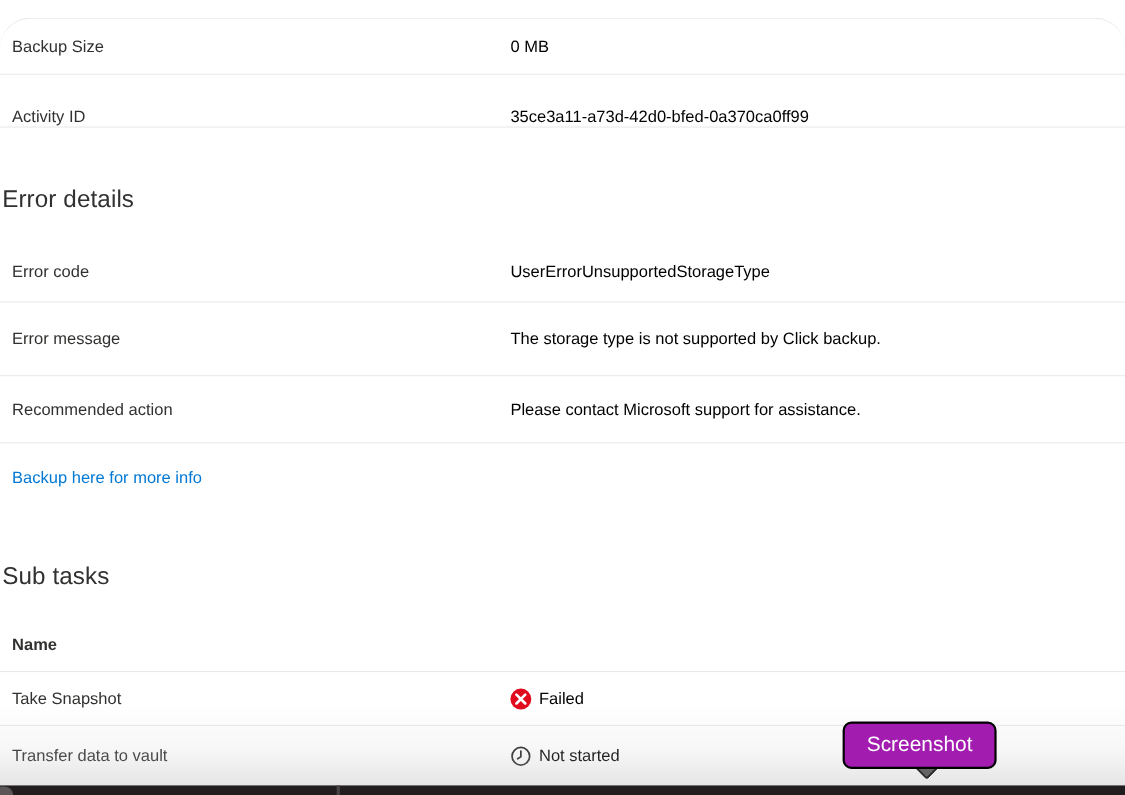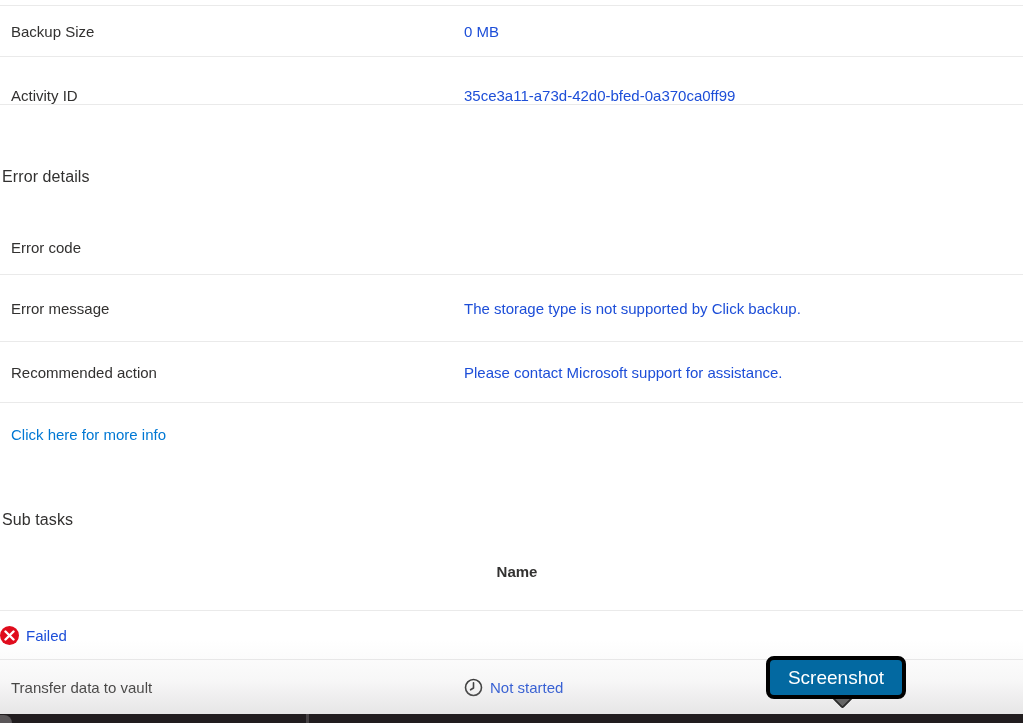--- a/index.html
+++ b/index.html
@@ -21,29 +21,29 @@
     align-items: center;
     border-bottom: 1px solid #eaeaea;
   }
   .row .lbl {
     flex: 0 0 464px;
     padding-left: 11px;
     color: #323130;
   }
   .row .val {
     flex: 1 1 auto;
-    color: #1d4ed8;
+    color: #000000;
   }
-  .sec1 { top: 5px; border-top: 1px solid #eaeaea; }
+  .sec1 { top: 16px; border-top: 1px solid #eaeaea; border-radius: 28px; }
   .sec1 .row:nth-child(1) { height: 51px; }
   .sec1 .row:nth-child(2) { height: 48px; align-items: flex-end; }
 
   .heading {
     left: 2px;
-    font-size: 16px;
+    font-size: 22px;
     color: #323130;
     letter-spacing: 0.1px;
   }
   #error-heading { top: 168px; }
   #subtasks-heading { top: 511px; }
 
   .sec2 { top: 220px; }
   .sec2 .row:nth-child(1) { height: 55px; align-items: center; }
   .sec2 .row:nth-child(2) { height: 67px; }
   .sec2 .row:nth-child(3) { height: 61px; }
@@ -51,21 +51,21 @@
   .link {
     top: 426px;
     left: 11px;
     color: #0078d4;
     text-decoration: none;
     cursor: pointer;
     font-size: 15px;
   }
 
   .sec3 { top: 563px; }
-  .sec3 .hdr-row { height: 48px; flex-direction: column; }
+  .sec3 .hdr-row { height: 48px; }
   .sec3 .hdr-row .lbl, .sec3 .hdr-row .val { font-weight: bold; }
   .sec3 .row:nth-child(2) { height: 49px; }
   .sec3 .row:nth-child(3) { height: 54px; border-bottom: none; }
 
   .status-cell { display: flex; align-items: center; gap: 7px; }
   .badge-failed {
     width: 19px; height: 19px; border-radius: 50%;
     background: #e00b1c;
     display: inline-flex; align-items: center; justify-content: center;
     flex: 0 0 19px;
@@ -92,22 +92,22 @@
   }
   .bottom-bar .corner-blob {
     position: absolute; left: 0; top: 1px; width: 12px; height: 8px;
     background: #5a5658; border-top-right-radius: 8px;
   }
 
   
   .tooltip {
     left: 766px; top: 656px;
     width: 140px; height: 43px;
-    background: #0369a1;
-    border: 4px solid #000000;
+    background: #a21caf;
+    border: 2px solid #000000;
     border-radius: 8px;
     display: flex; align-items: center; justify-content: center;
     color: #ffffff;
     font-size: 19px;
     z-index: 5;
   }
   .tooltip-tail {
     left: 835px; top: 691px;
     width: 15px; height: 15px;
     background: #656565;
@@ -130,40 +130,42 @@
     <div class="lbl">Activity ID</div>
     <div class="val">35ce3a11-a73d-42d0-bfed-0a370ca0ff99</div>
   </div>
 </div>
 
 <div class="abs heading" id="error-heading">Error details</div>
 
 <div class="abs rows sec2">
   <div class="row">
     <div class="lbl">Error code</div>
+    <div class="val">UserErrorUnsupportedStorageType</div>
   </div>
   <div class="row">
     <div class="lbl">Error message</div>
     <div class="val">The storage type is not supported by Click backup.</div>
   </div>
   <div class="row">
     <div class="lbl">Recommended action</div>
     <div class="val">Please contact Microsoft support for assistance.</div>
   </div>
 </div>
 
-<a class="abs link" href="#">Click here for more info</a>
+<a class="abs link" href="#">Backup here for more info</a>
 
 <div class="abs heading" id="subtasks-heading">Sub tasks</div>
 
 <div class="abs rows sec3">
   <div class="row hdr-row">
     <div class="lbl">Name</div>
   </div>
   <div class="row">
+    <div class="lbl">Take Snapshot</div>
     <div class="val status-cell">
       <span class="badge-failed">
         <svg width="11" height="11" viewBox="0 0 11 11">
           <path d="M1.5 1.5 L9.5 9.5 M9.5 1.5 L1.5 9.5" stroke="#ffffff" stroke-width="2.4" stroke-linecap="round"></path>
         </svg>
       </span>
       <span>Failed</span>
     </div>
   </div>
   <div class="row">

